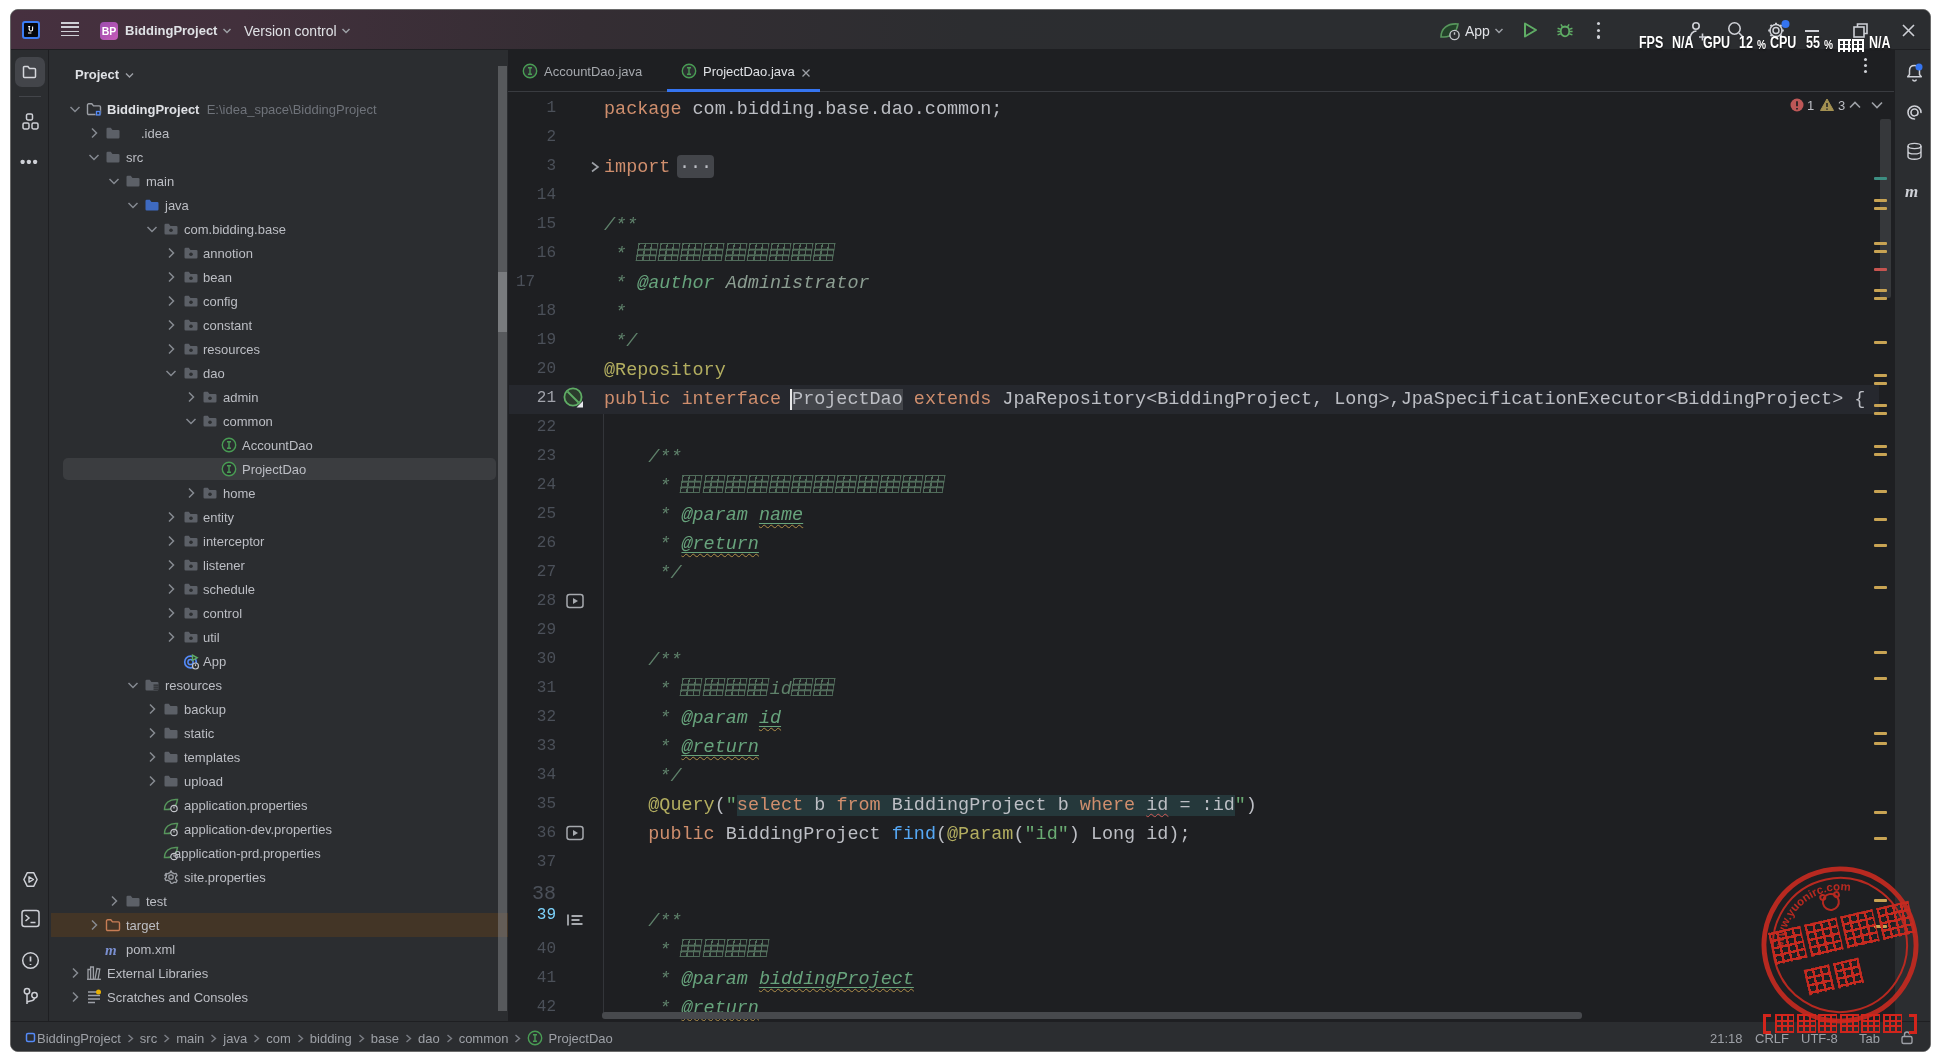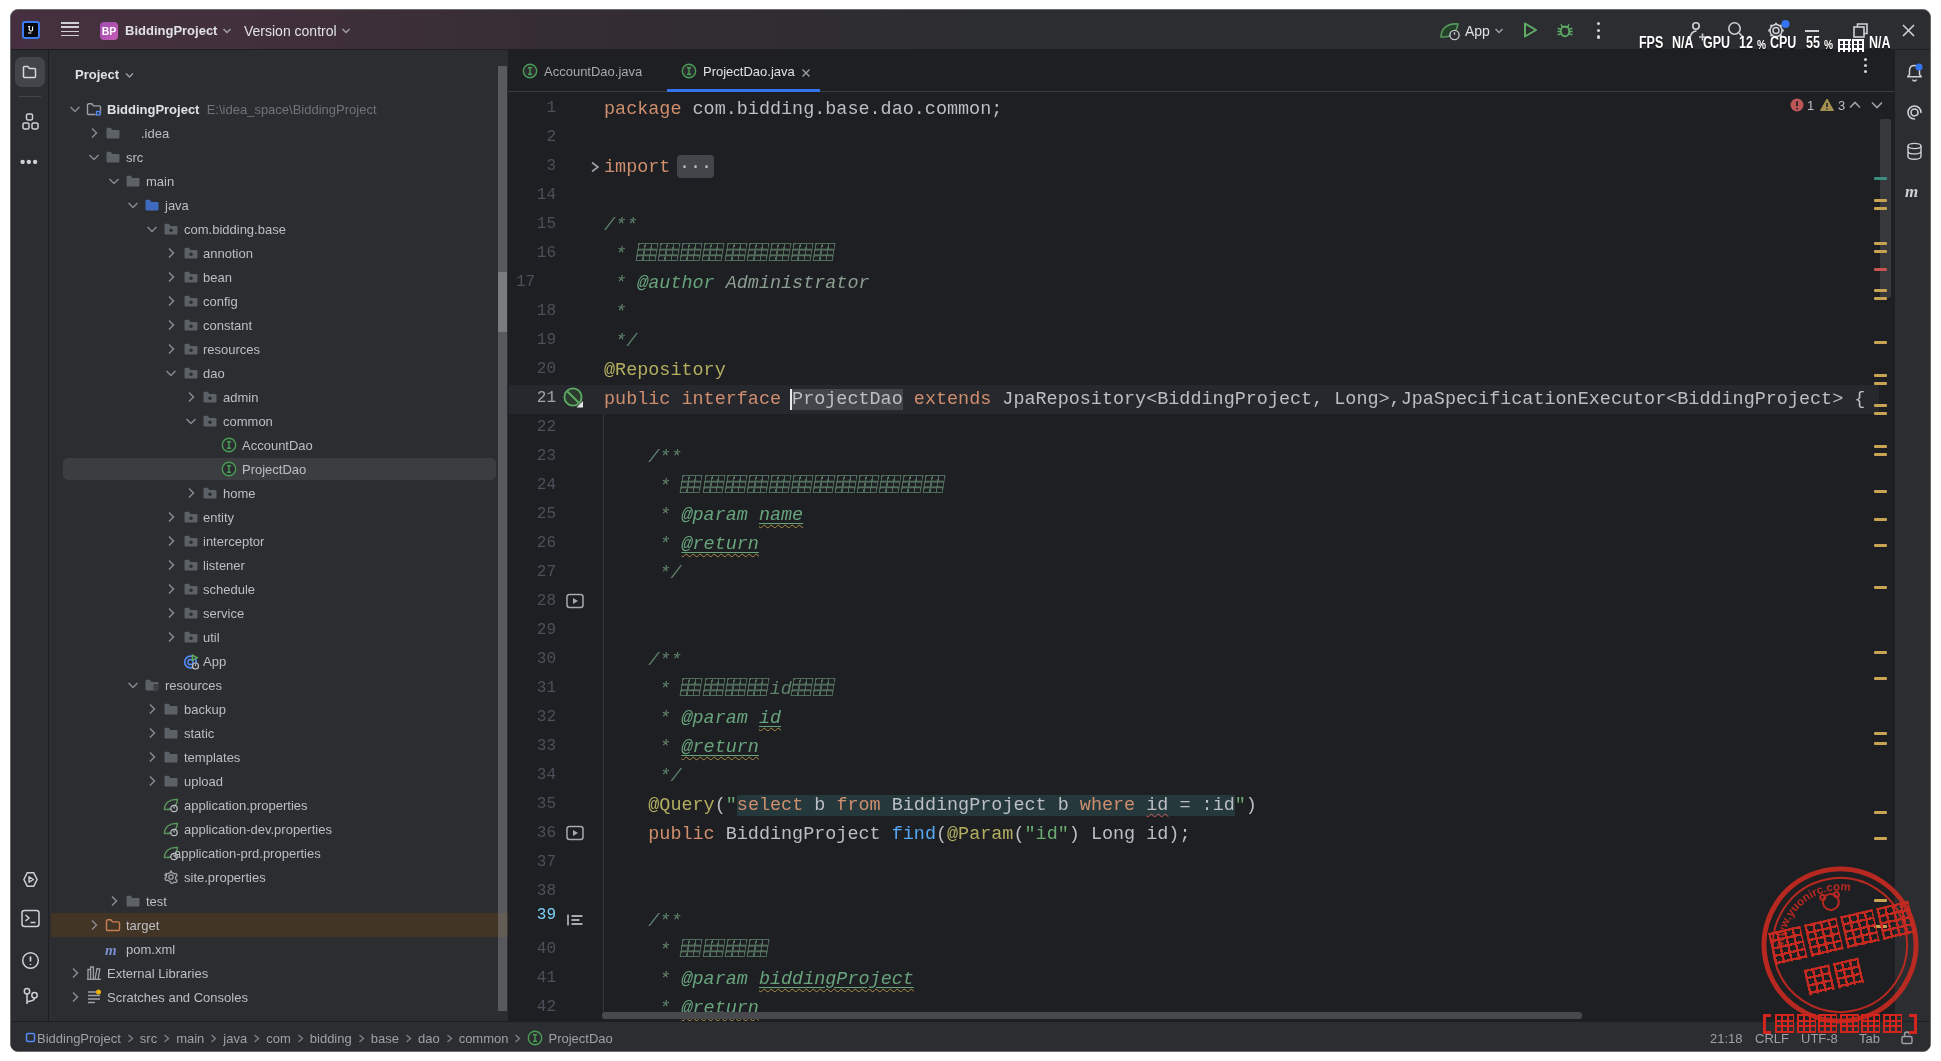--- a/index.html
+++ b/index.html
@@ -364,21 +364,21 @@
         <svg width="16" height="16" viewBox="0 0 16 16">
           <path d="M6 3.5 L 10.5 8 L 6 12.5" stroke="#868a91" stroke-width="1.5" fill="none"></path>
         </svg>
       </div>
 <div class="a" style="left:134px;top:555px;">
         <svg width="16" height="16" viewBox="0 0 16 16">
           <path d="M1.5 4 a1.2 1.2 0 0 1 1.2-1.2 h3.1 l1.7 2.1 h5.8 a1.2 1.2 0 0 1 1.2 1.2 v6.2 a1.2 1.2 0 0 1 -1.2 1.2 h-10.6 a1.2 1.2 0 0 1 -1.2-1.2 Z" fill="#5c6067"></path>
           <circle cx="8" cy="9.2" r="1.8" fill="#2b2d30"></circle>
         </svg>
       </div>
-<div class="a" style="left:154px;top:555.5px;color:#bcbec4;font-size:13px;white-space:nowrap;">service</div>
+<div class="a" style="left:154px;top:555.5px;color:#bcbec4;font-size:13px;white-space:nowrap;">control</div>
 <div class="a" style="left:114px;top:579px;">
         <svg width="16" height="16" viewBox="0 0 16 16">
           <path d="M6 3.5 L 10.5 8 L 6 12.5" stroke="#868a91" stroke-width="1.5" fill="none"></path>
         </svg>
       </div>
 <div class="a" style="left:134px;top:579px;">
         <svg width="16" height="16" viewBox="0 0 16 16">
           <path d="M1.5 4 a1.2 1.2 0 0 1 1.2-1.2 h3.1 l1.7 2.1 h5.8 a1.2 1.2 0 0 1 1.2 1.2 v6.2 a1.2 1.2 0 0 1 -1.2 1.2 h-10.6 a1.2 1.2 0 0 1 -1.2-1.2 Z" fill="#5c6067"></path>
           <circle cx="8" cy="9.2" r="1.8" fill="#2b2d30"></circle>
         </svg>
@@ -582,21 +582,21 @@
 <div class="a" style="left:505px;top:582.0px;width:40px;text-align:right;color:#4b5059;font-size:16px;font-family:'Liberation Mono',monospace;">28</div>
 <div class="a" style="left:505px;top:611.0px;width:40px;text-align:right;color:#4b5059;font-size:16px;font-family:'Liberation Mono',monospace;">29</div>
 <div class="a" style="left:505px;top:640.0px;width:40px;text-align:right;color:#4b5059;font-size:16px;font-family:'Liberation Mono',monospace;">30</div>
 <div class="a" style="left:505px;top:669.0px;width:40px;text-align:right;color:#4b5059;font-size:16px;font-family:'Liberation Mono',monospace;">31</div>
 <div class="a" style="left:505px;top:698.0px;width:40px;text-align:right;color:#4b5059;font-size:16px;font-family:'Liberation Mono',monospace;">32</div>
 <div class="a" style="left:505px;top:727.0px;width:40px;text-align:right;color:#4b5059;font-size:16px;font-family:'Liberation Mono',monospace;">33</div>
 <div class="a" style="left:505px;top:756.0px;width:40px;text-align:right;color:#4b5059;font-size:16px;font-family:'Liberation Mono',monospace;">34</div>
 <div class="a" style="left:505px;top:785.0px;width:40px;text-align:right;color:#4b5059;font-size:16px;font-family:'Liberation Mono',monospace;">35</div>
 <div class="a" style="left:505px;top:814.0px;width:40px;text-align:right;color:#4b5059;font-size:16px;font-family:'Liberation Mono',monospace;">36</div>
 <div class="a" style="left:505px;top:843.0px;width:40px;text-align:right;color:#4b5059;font-size:16px;font-family:'Liberation Mono',monospace;">37</div>
-<div class="a" style="left:505px;top:872.0px;width:40px;text-align:right;color:#4b5059;font-size:16px;font-family:'Liberation Mono',monospace;">38</div>
+<div class="a" style="left:505px;top:872.0px;width:40px;text-align:right;color:#4b5059;font-size:20px;font-family:'Liberation Mono',monospace;">38</div>
 <div class="a" style="left:505px;top:896px;width:40px;text-align:right;color:#7dd3fc;font-size:16px;font-family:'Liberation Mono',monospace;">39</div>
 <div class="a" style="left:505px;top:930.0px;width:40px;text-align:right;color:#4b5059;font-size:16px;font-family:'Liberation Mono',monospace;">40</div>
 <div class="a" style="left:505px;top:959.0px;width:40px;text-align:right;color:#4b5059;font-size:16px;font-family:'Liberation Mono',monospace;">41</div>
 <div class="a" style="left:505px;top:988.0px;width:40px;text-align:right;color:#4b5059;font-size:16px;font-family:'Liberation Mono',monospace;">42</div>
 <svg class="a" style="left:578px;top:149.5px;" width="12" height="14">
       <path d="M3 2.5 L 9 7 L 3 11.5" stroke="#9da0a6" stroke-width="1.6" fill="none"></path>
     </svg>
 <svg class="a" style="left:552px;top:377.0px;" width="22" height="23" viewBox="0 0 22 23">
  <circle cx="10" cy="10" r="8.6" fill="#2c3b2d" stroke="#5fad65" stroke-width="1.8"></circle>
  <path d="M4.5 4.5 L 15.5 15.5" stroke="#5fad65" stroke-width="1.8"></path>

